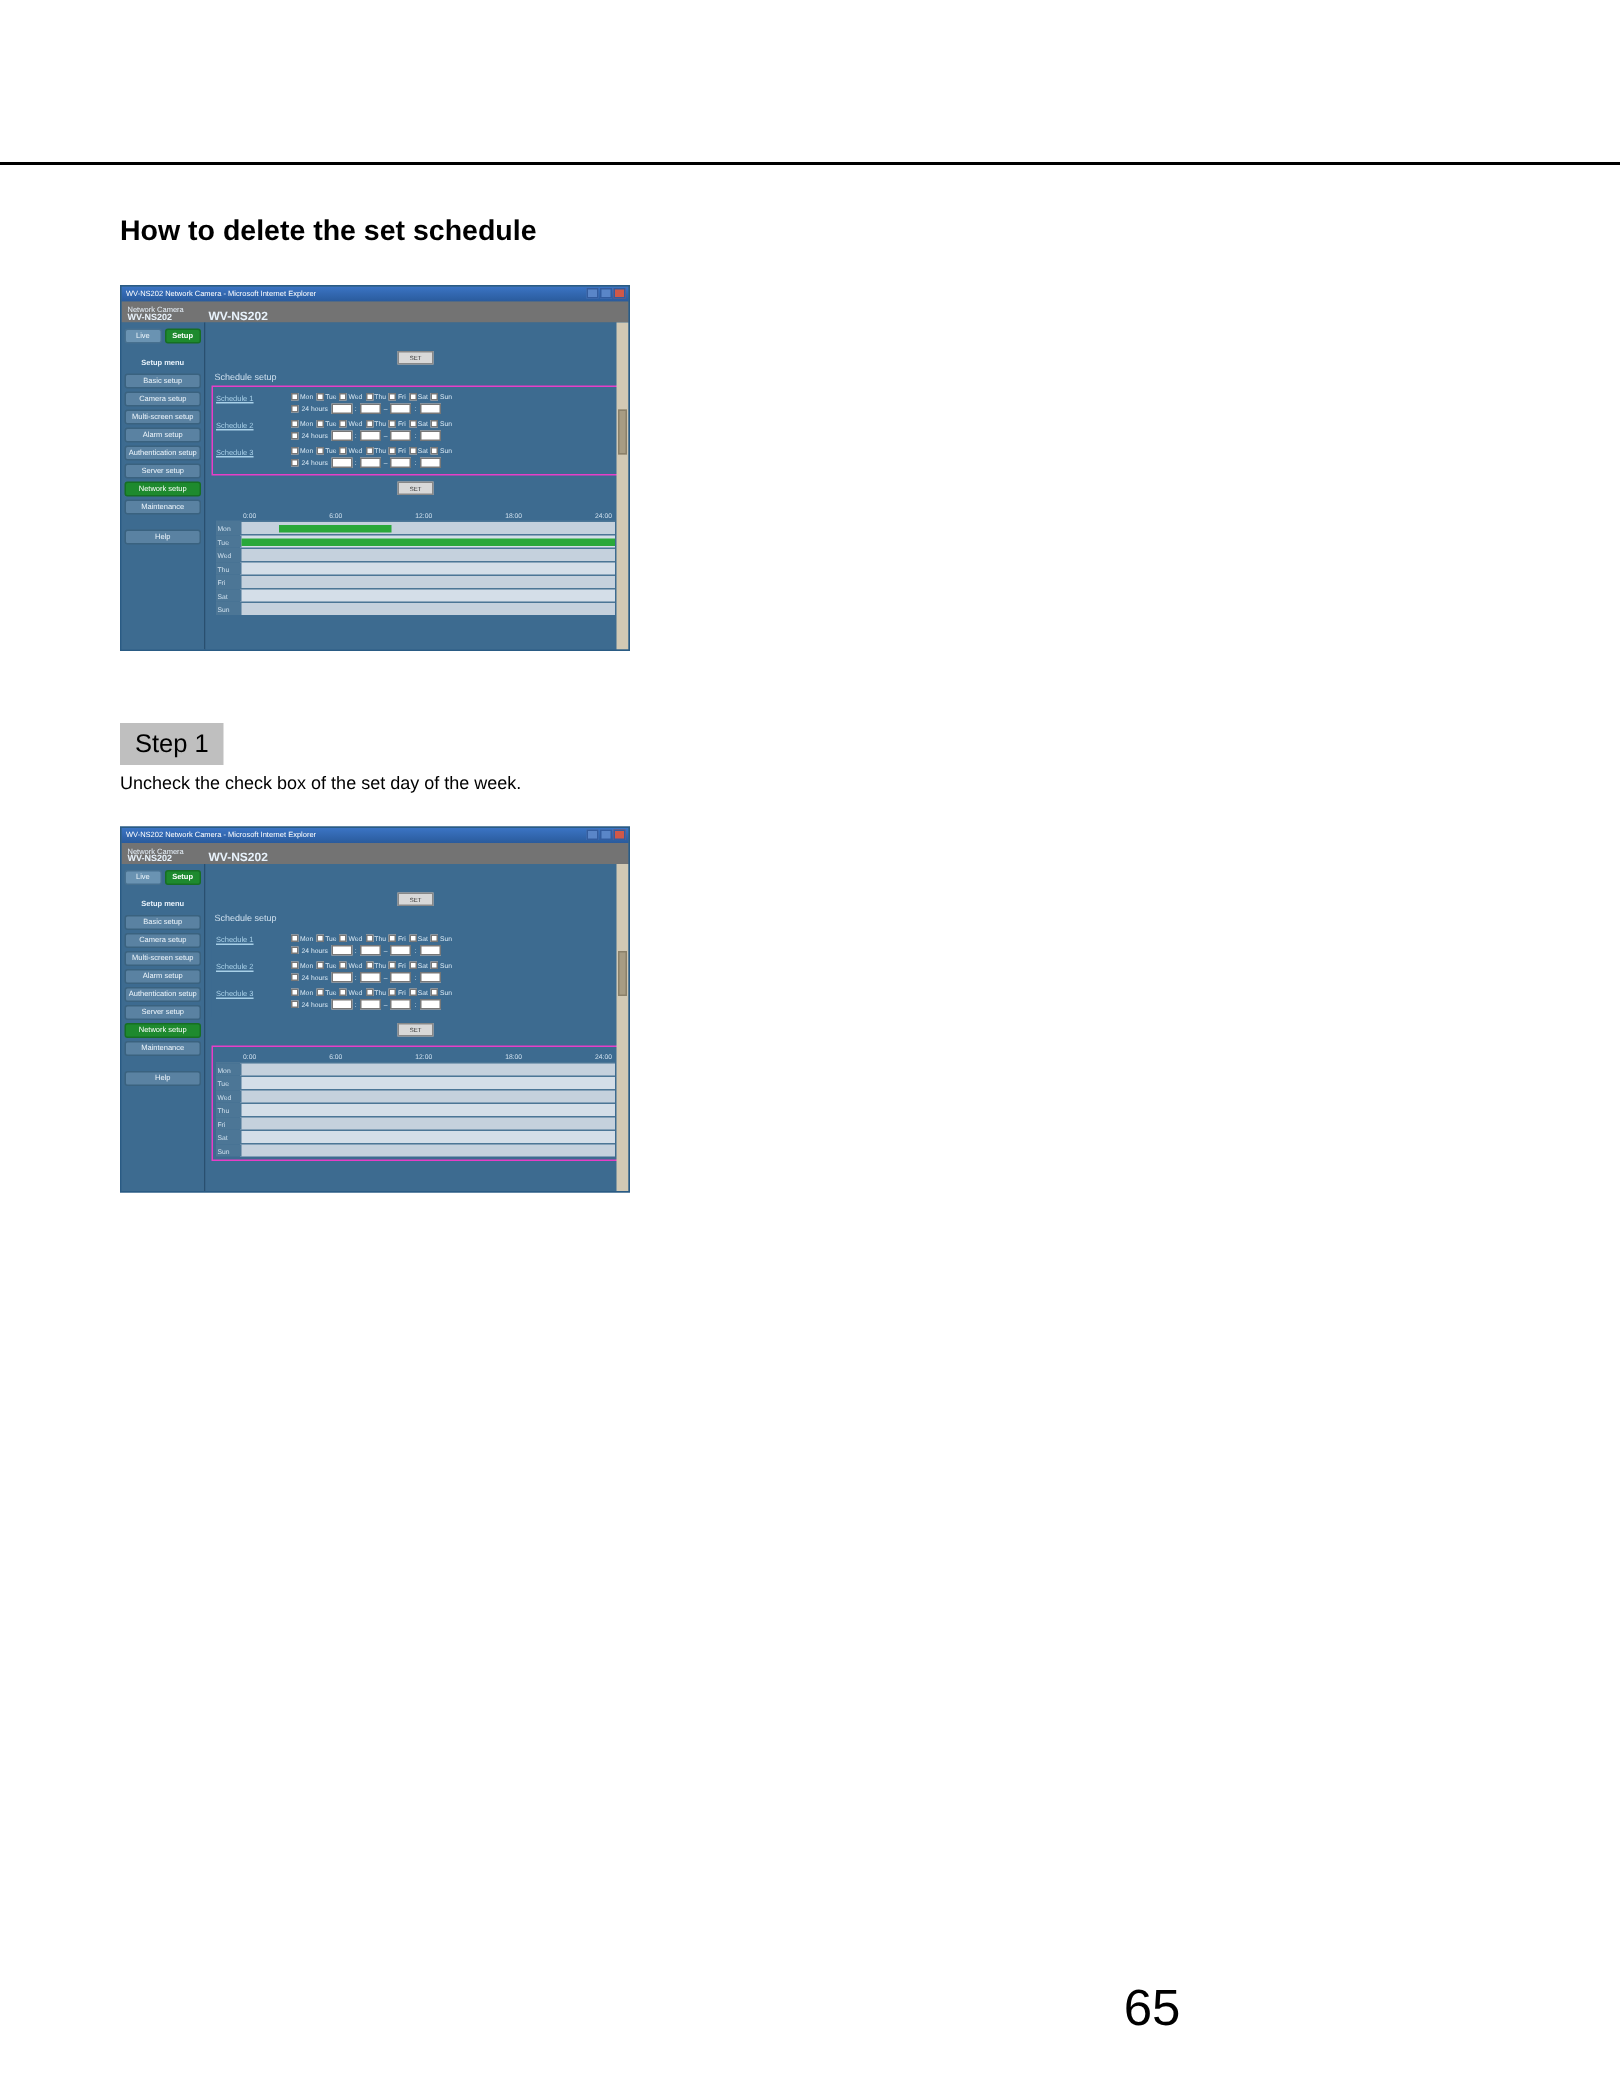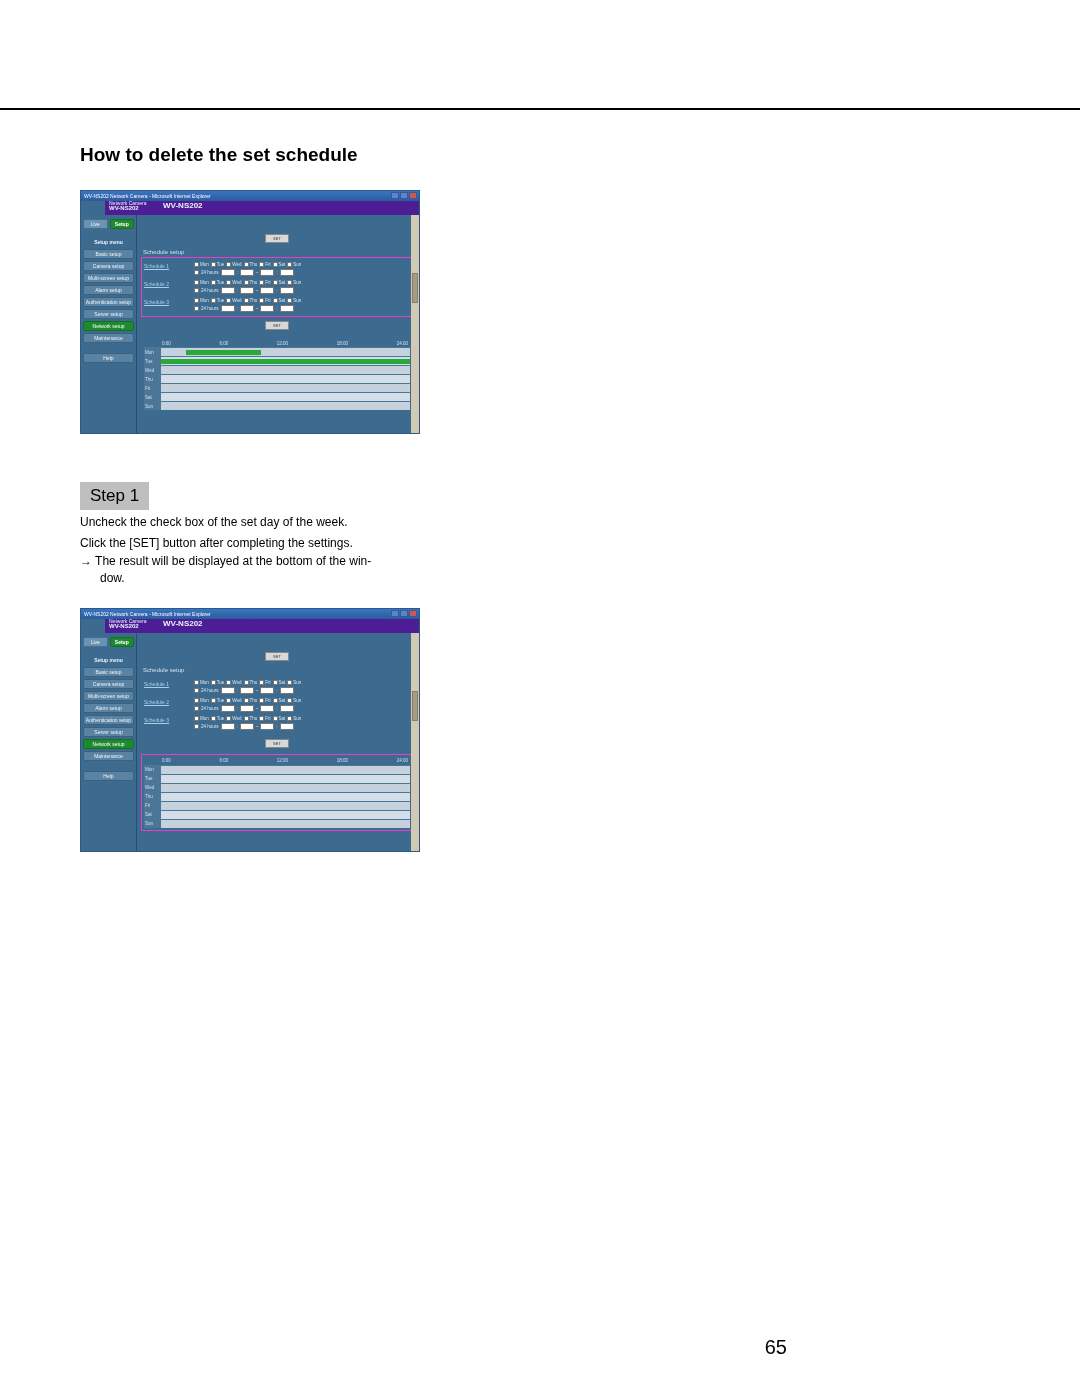--- a/index.html
+++ b/index.html
@@ -6,21 +6,21 @@
   html, body { width: 1080px; height: 1399px; background: #fff; font-family: Arial, Helvetica, sans-serif; color: #000; }
   .page { width: 871px; height: 1399px; position: relative; padding: 108px 80px 40px 80px; }
   .top-rule { position:absolute; left:0; top:108px; width:1080px; height:2px; background:#000; }
   .content { padding-top: 36px; }
   .section-title { font-size: 19px; font-weight: bold; margin-bottom: 24px; }
   .screenshot { width: 340px; height: 244px; margin-bottom: 28px; border:1px solid #2a5b84; background:#3d6b90; position:relative; font-size:6px; color:#cfe0ee; overflow:hidden; }
   .ss-titlebar { height:10px; background:linear-gradient(#3b74c4,#2a5b9c); display:flex; align-items:center; padding:0 3px; color:#fff; font-size:5px; }
   .ss-winbtns { position:absolute; right:2px; top:1px; display:flex; gap:1px; }
   .ss-winbtn { width:8px; height:7px; background:#5a86c8; border:1px solid #335c9e; }
   .ss-winbtn.close { background:#d05848; }
-  .ss-header { height:14px; background:#4c1d95; display:flex; align-items:flex-start; padding-left:4px; font-size:7px; font-weight:bold; color:#e8f2fb;margin-left:24px; }
+  .ss-header { height:14px; background:#737373; display:flex; align-items:flex-end; padding-left:4px; font-size:7px; font-weight:bold; color:#e8f2fb; }
   .ss-h-left { width:54px; font-size:5px; font-weight:normal; line-height:5px; }
   .ss-h-right { font-size:8px; font-weight:bold; }
   .ss-body { display:flex; height:calc(100% - 24px); position:relative; }
   .ss-sidebar { width:56px; background:#3d6b90; border-right:1px solid #294f6f; padding:4px 2px; display:flex; flex-direction:column; gap:2px; }
   .ss-toprow { display:flex; gap:2px; margin-bottom:4px; }
   .ss-livetab, .ss-setuptab { flex:1; height:10px; border-radius:2px; display:flex; align-items:center; justify-content:center; font-size:5px; }
   .ss-livetab { background:#6a93b2; border:1px solid #47708f; color:#eef6fc; }
   .ss-setuptab { background:#1e8a2e; border:1px solid #166f23; color:#fff; font-weight:bold; }
   .ss-menu-label { text-align:center; font-size:5px; margin:4px 0 2px; color:#e8f2fb; font-weight:bold; }
   .ss-btn { height:10px; background:#5a82a2; border:1px solid #3a627f; border-radius:2px; display:flex; align-items:center; justify-content:center; font-size:5px; color:#eef6fc; }
@@ -49,21 +49,21 @@
   .ss-tl-ticks { flex:1; display:flex; justify-content:space-between; padding:0 2px; }
   .ss-tl-row { display:flex; height:9px; align-items:center; border-top:1px solid #4c7696; }
   .ss-tl-day { width:16px; font-size:4.5px; color:#cfe0ee; background:#4c7696; height:100%; display:flex; align-items:center; padding-left:1px; }
   .ss-tl-grid { flex:1; height:100%; background:#c5d1dd; position:relative; border-left:1px solid #4c7696; }
   .ss-tl-grid.alt { background:#d4dee8; }
   .ss-bar { position:absolute; top:2px; height:5px; background:#2aa83a; }
   .step-box { display:inline-block; background:#bfbfbf; padding:4px 10px; font-size:17px; font-weight:normal; margin-top:20px; }
   .step-text { font-size:12px; line-height:1.45; margin-top:4px; max-width:460px; }
   .arrow-line { padding-left:0; }
   .arrow-indent { padding-left:20px; }
-  .page-number { position:absolute; right:84px; bottom:40px; font-size:20px; }
+  .page-number { position:absolute; right:84px; bottom:40px; font-size:34px; }
 </style>
 </head>
 <body>
 
 <div class="page">
   <div class="top-rule"></div>
 
   <div class="content">
 
     <div class="section-title">How to delete the set schedule</div>
@@ -270,25 +270,20 @@
                 <div class="ss-tl-grid"></div>
               </div>
           </div>
         </div>
       </div>
     </div>
 
     <div><span class="step-box">Step 1</span></div>
     <div class="step-text">Uncheck the check box of the set day of the week.</div>
 
-    <div class="step-text">
-      <div>Click the [SET] button after completing the settings.</div>
-      <div class="arrow-line">→ The result will be displayed at the bottom of the win-</div>
-      <div class="arrow-indent">dow.</div>
-    </div>
 
     <div style="height:20px"></div>
 
     <div class="screenshot">
       <div class="ss-titlebar">
         <span>WV-NS202 Network Camera - Microsoft Internet Explorer</span>
         <div class="ss-winbtns">
             <div class="ss-winbtn"></div>
             <div class="ss-winbtn"></div>
             <div class="ss-winbtn close"></div>

